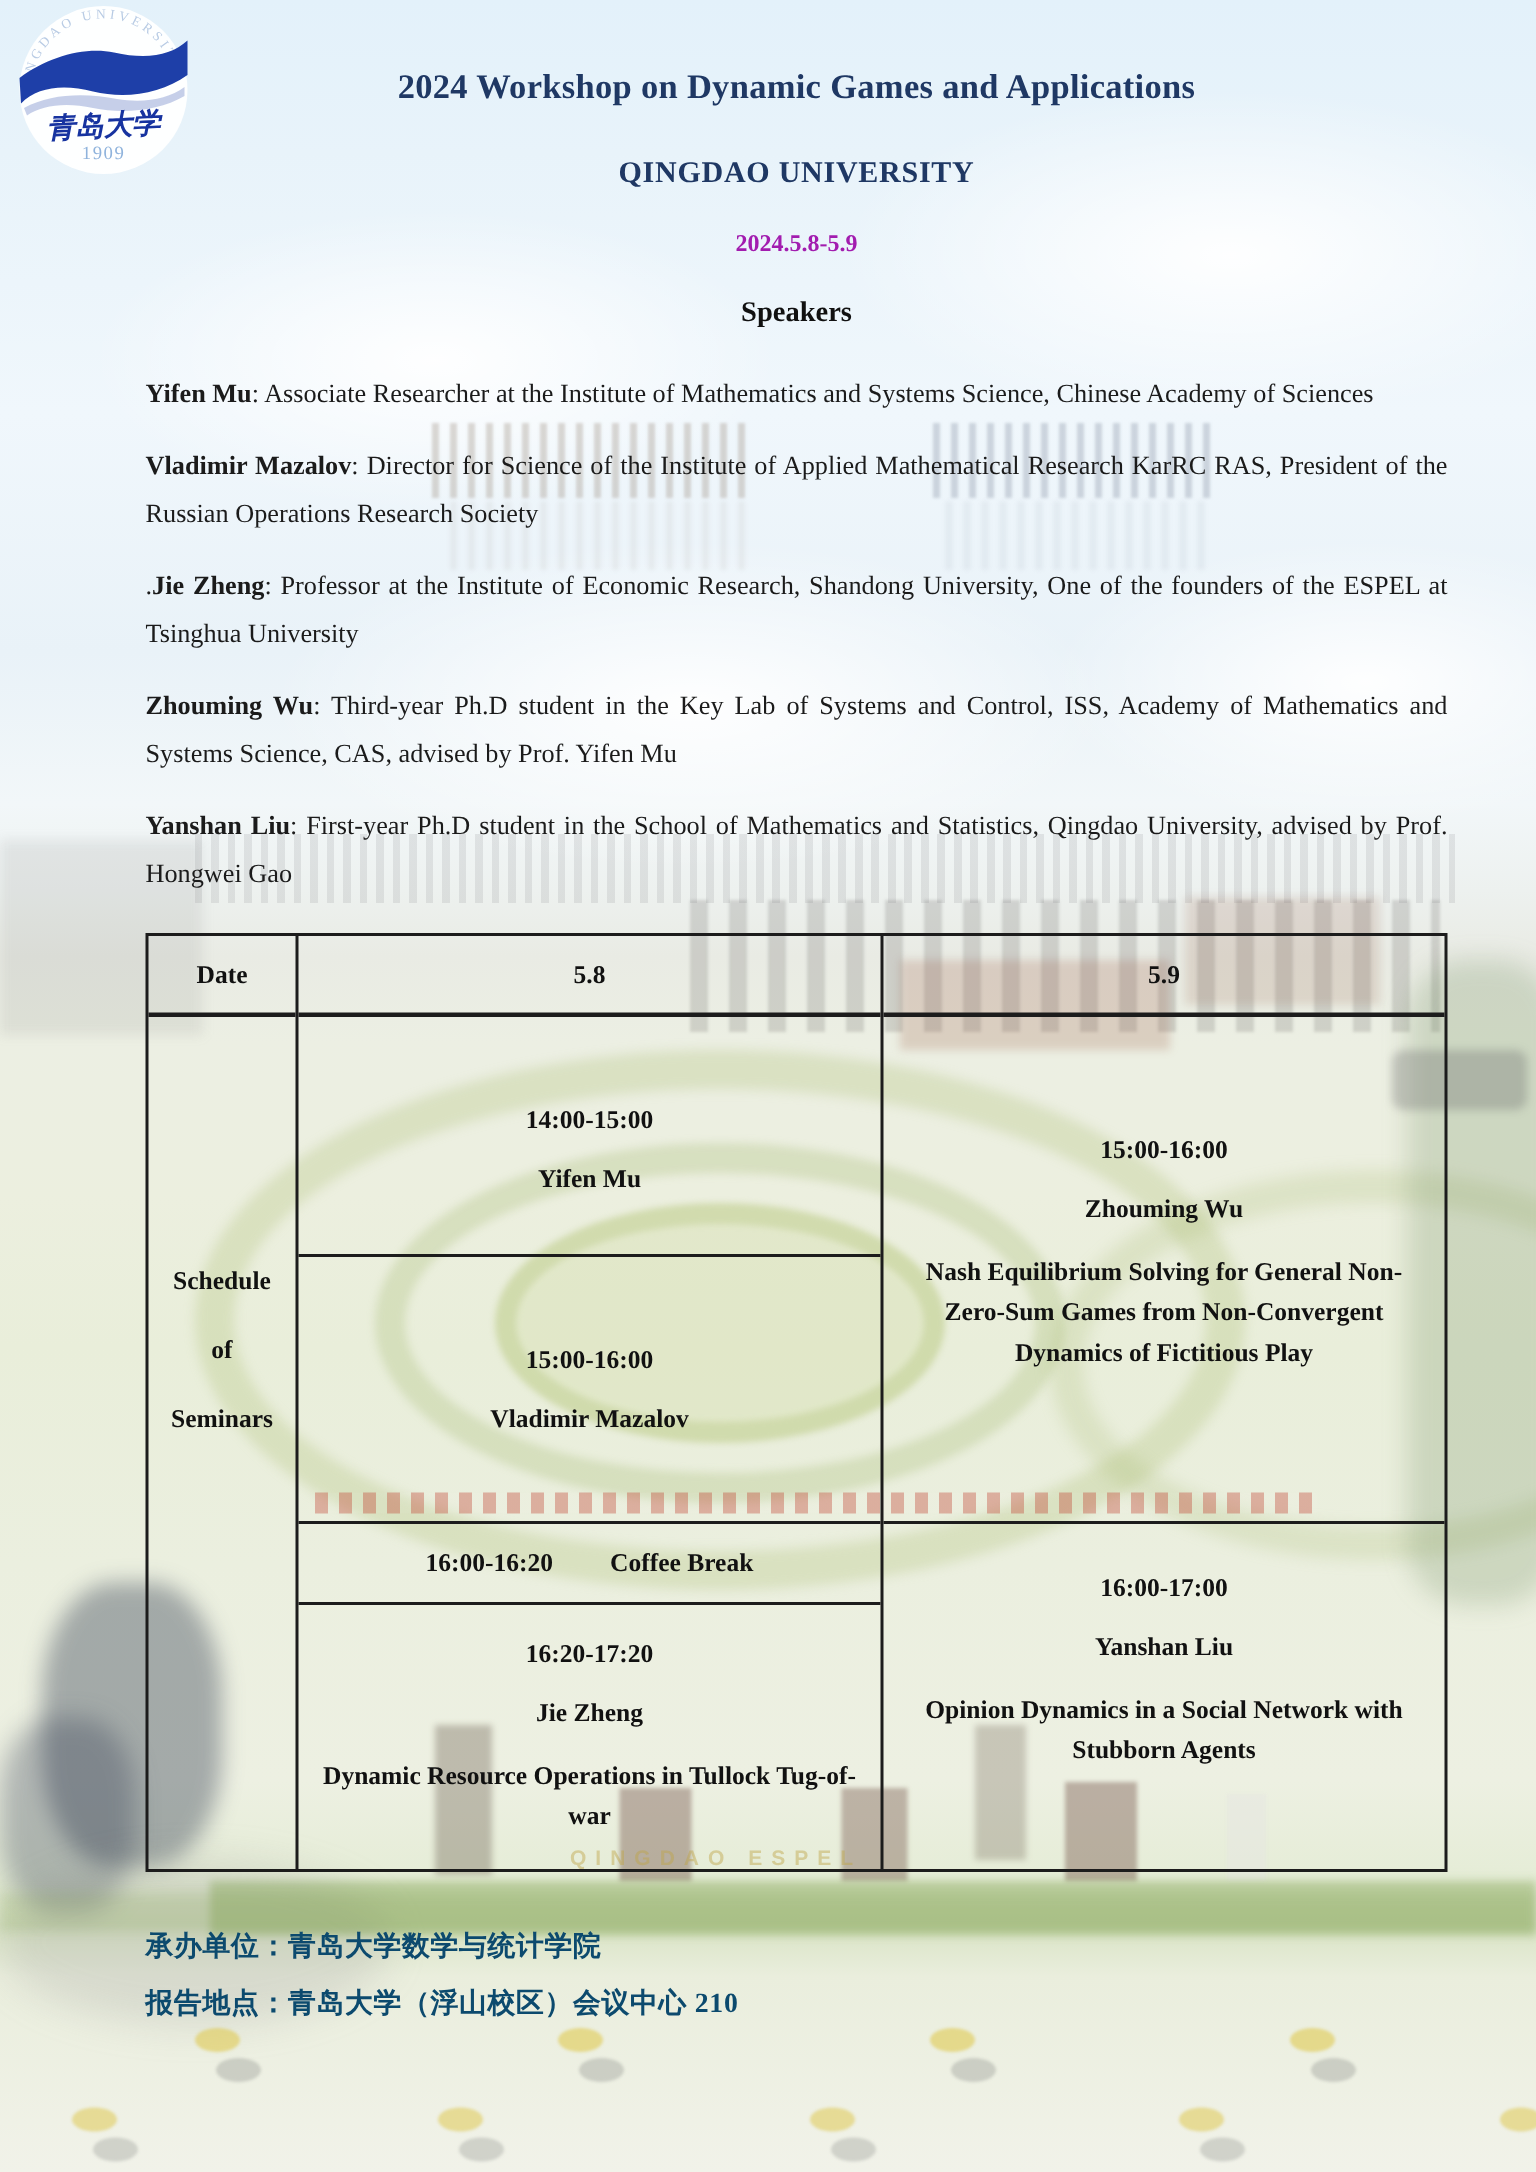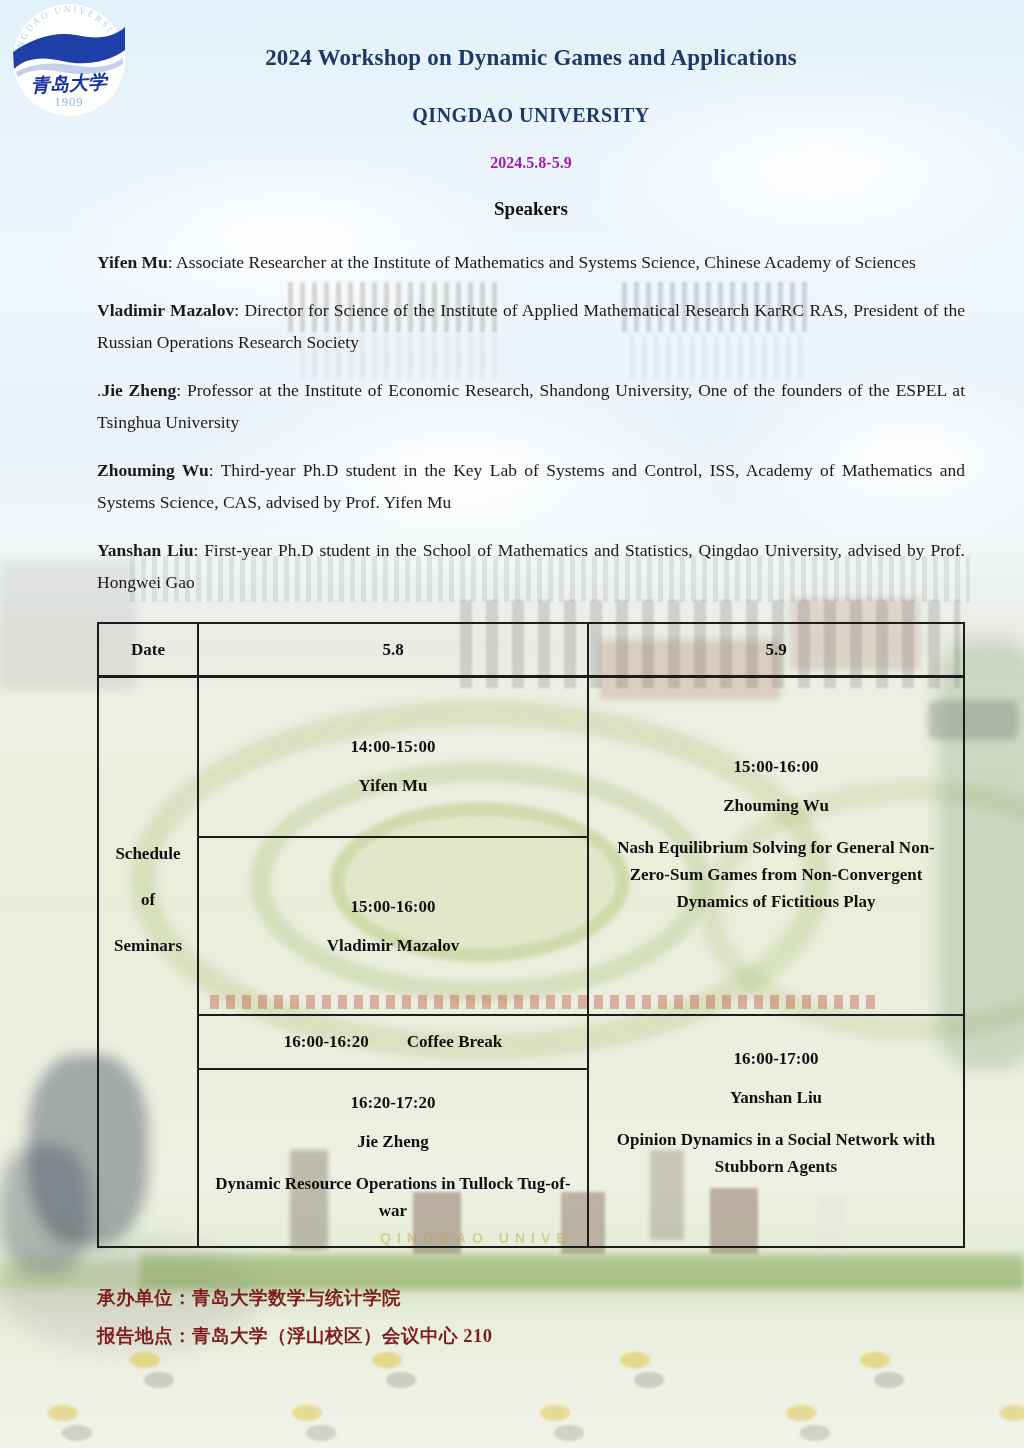--- a/index.html
+++ b/index.html
@@ -40,21 +40,21 @@
   .time,.who{line-height:22px;white-space:nowrap;}
   .ttl{line-height:27px;}
   .col-d1 .ttl{max-width:360px;}
   .col-d2 .ttl{max-width:348px;}
   .lblcell{gap:26px;padding-bottom:130px;}
   .coffee{flex-direction:row;gap:38px;}
   .c-d1-1{padding-top:24px;}
   .c-d2-1{padding-bottom:28px;}
   .c-d2-2{padding-bottom:40px;}
   
-  .ft{position:absolute;left:97px;top:1284px;width:868px;color:#7f1d1d;}
+  .ft{position:absolute;left:97px;top:1284px;width:868px;color:#0c4a6e;}
   .ft div{font-size:18.5px;font-weight:bold;line-height:28px;margin-bottom:10px;letter-spacing:.5px;}
   
   .logo{position:absolute;left:6px;top:0px;width:126px;height:124px;}
   
   .sign{font-family:"Liberation Sans",sans-serif;font-weight:bold;
         color:rgba(190,165,70,.45);font-size:14px;letter-spacing:6px;}
 </style>
 </head>
 <body>
 
@@ -108,21 +108,21 @@
        background:rgba(50,60,80,.32);border-radius:40%;filter:blur(8px);"></div>
   <div class="b" style="left:0;top:1240px;width:260px;height:110px;
        background:rgba(150,150,150,.22);border-radius:50%;filter:blur(12px);"></div>
 
   <div class="b" style="left:290px;top:1150px;width:38px;height:100px;background:rgba(70,50,35,.28);filter:blur(2px);"></div>
   <div class="b" style="left:413px;top:1192px;width:48px;height:62px;background:rgba(95,55,45,.35);filter:blur(1.5px);"></div>
   <div class="b" style="left:561px;top:1192px;width:44px;height:62px;background:rgba(95,55,45,.33);filter:blur(1.5px);"></div>
   <div class="b" style="left:710px;top:1188px;width:48px;height:66px;background:rgba(95,55,45,.35);filter:blur(1.5px);"></div>
   <div class="b" style="left:818px;top:1196px;width:26px;height:58px;background:rgba(230,230,225,.5);filter:blur(1px);"></div>
   <div class="b" style="left:650px;top:1150px;width:34px;height:90px;background:rgba(70,50,35,.22);filter:blur(2px);"></div>
-  <div class="b sign" style="left:380px;top:1230px;width:420px;">QINGDAO UNIVE</div>
+  <div class="b sign" style="left:380px;top:1230px;width:420px;">QINGDAO ESPEL</div>
 
   <div class="b" style="left:140px;top:1254px;width:884px;height:36px;
        background:rgba(122,158,70,.38);filter:blur(3px);"></div>
   <div class="b" style="left:0;top:1262px;width:1024px;height:26px;
        background:rgba(132,162,82,.2);filter:blur(4px);"></div>
 
   <div class="b" style="left:130px;top:1352px;width:30px;height:16px;background:rgba(222,198,70,.55);border-radius:50%;box-shadow:14px 20px 0 rgba(125,130,125,.3);filter:blur(1px);"></div>
   <div class="b" style="left:372px;top:1352px;width:30px;height:16px;background:rgba(222,198,70,.55);border-radius:50%;box-shadow:14px 20px 0 rgba(125,130,125,.3);filter:blur(1px);"></div>
   <div class="b" style="left:620px;top:1352px;width:30px;height:16px;background:rgba(222,198,70,.55);border-radius:50%;box-shadow:14px 20px 0 rgba(125,130,125,.3);filter:blur(1px);"></div>
   <div class="b" style="left:860px;top:1352px;width:30px;height:16px;background:rgba(222,198,70,.55);border-radius:50%;box-shadow:14px 20px 0 rgba(125,130,125,.3);filter:blur(1px);"></div>

